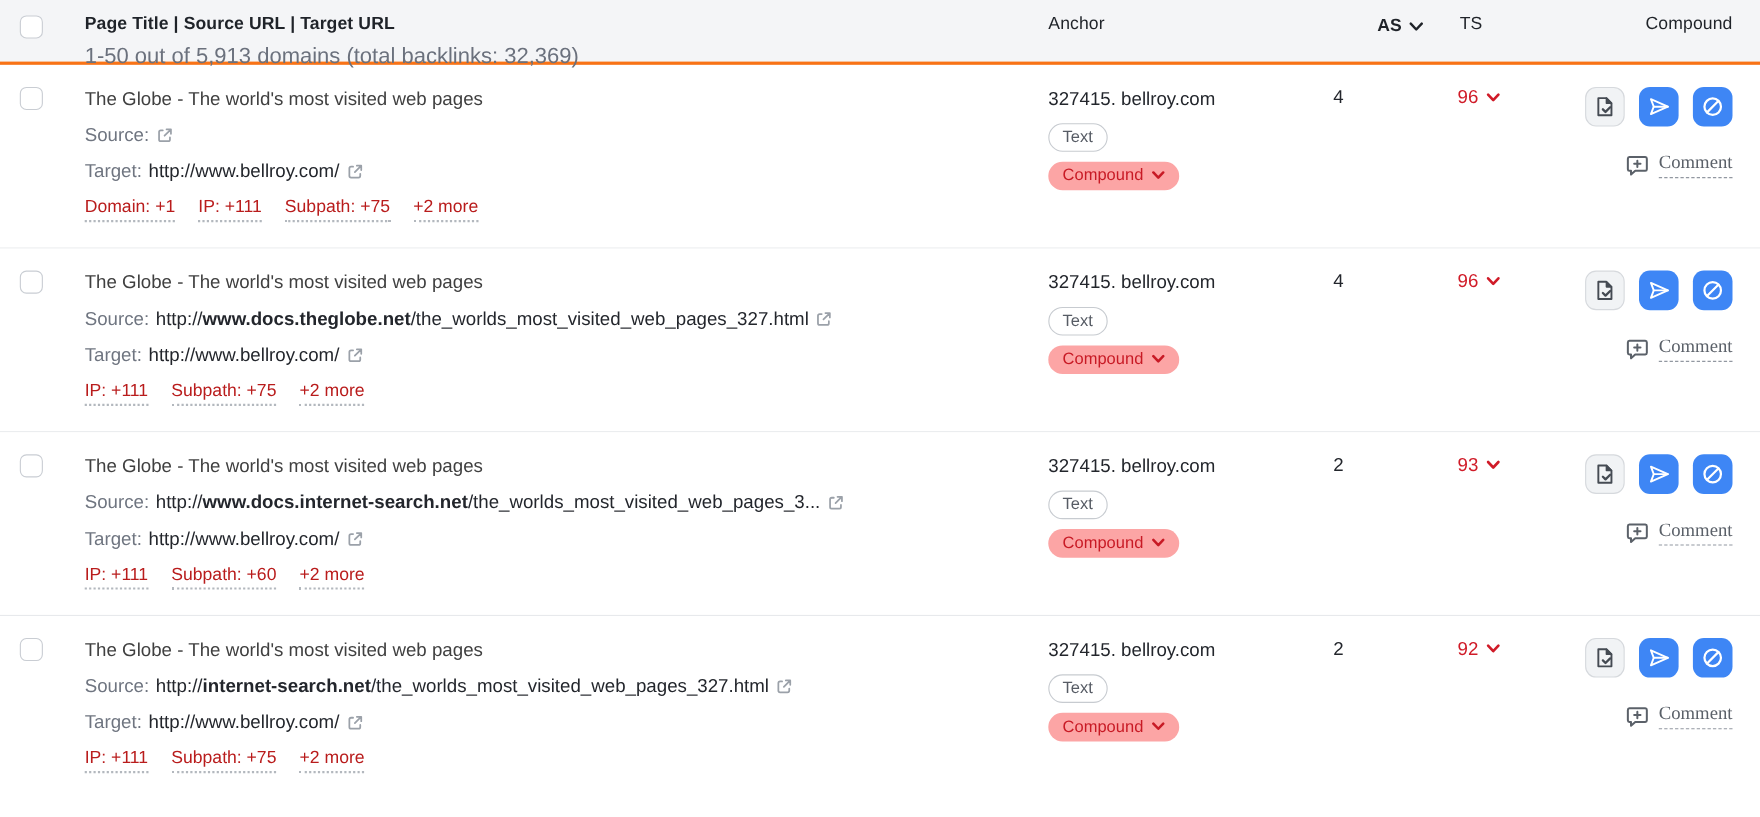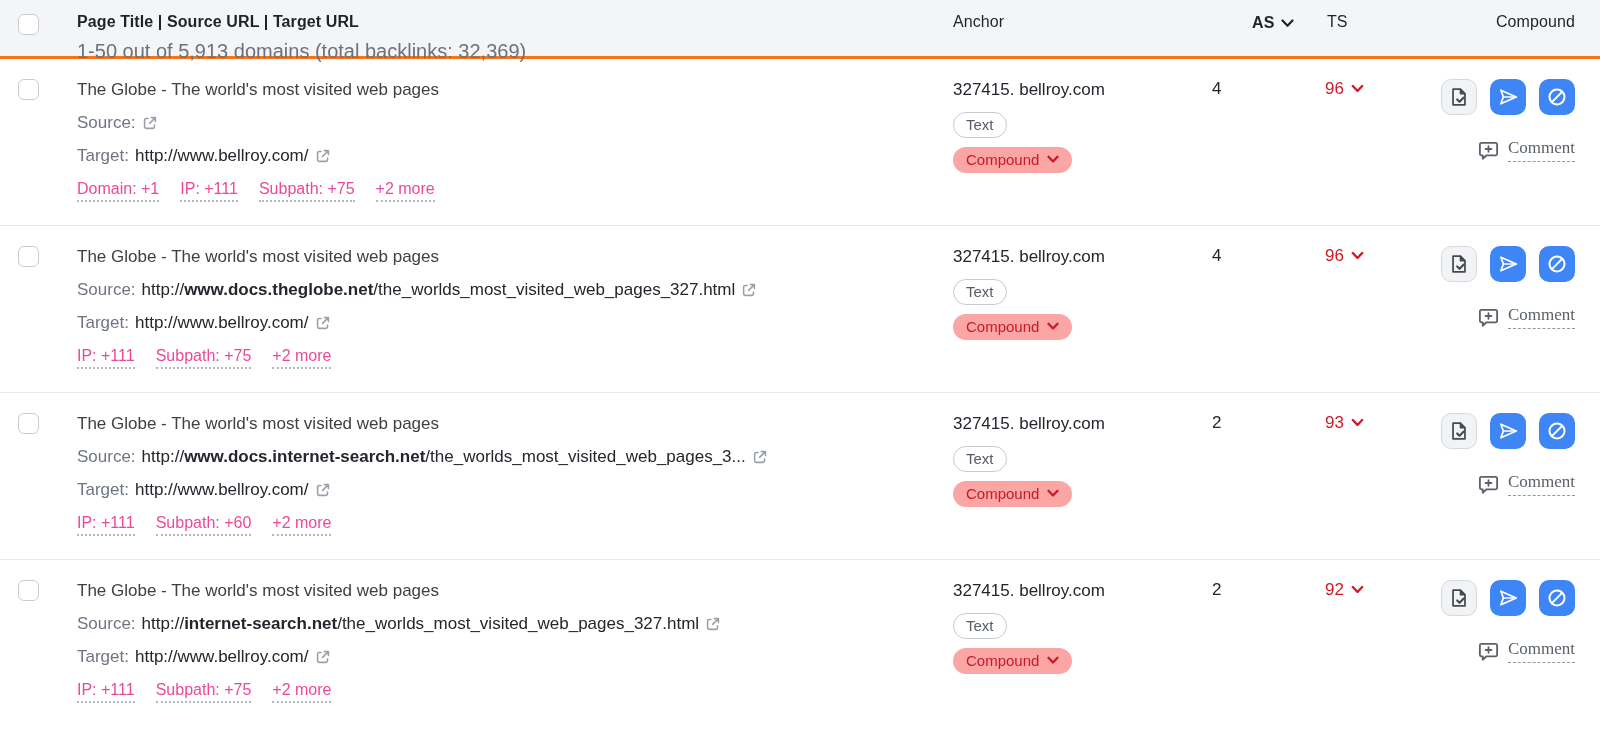--- a/index.html
+++ b/index.html
@@ -36,21 +36,21 @@
   .title { font-size:17px; color:#404040; line-height:22px; margin-bottom:11px;
     white-space:nowrap; overflow:hidden; }
   .urlline { font-size:17px; line-height:22px; margin-bottom:11px; white-space:nowrap;
     overflow:hidden; display:flex; gap:6px; }
   .urlline .lbl { color:#6f7580; }
   .urlline .url { color:#23262c; }
   .urlline .url b { font-weight:700; }
   .ext { display:inline-flex; align-items:center; cursor:pointer; flex:0 0 auto; }
 
   .tags { display:flex; gap:21px; margin-top:13px; }
-  .tag { font-size:16px; color:#ec4899; border-bottom:2px dotted #b3b8be;
+  .tag { font-size:16px; color:#b91c1c; border-bottom:2px dotted #b3b8be;
     padding-bottom:2px; cursor:pointer; white-space:nowrap; }
 
   .anchor-text { font-size:17px; color:#23262c; line-height:22px; }
   .badge-text { display:inline-block; margin-top:11px; font-size:15px; color:#575c65;
     border:1px solid #c7cbd0; border-radius:14px; padding:3px 12px 4px; background:#fff; }
   .badge-compound { display:inline-flex; align-items:center; gap:8px; margin-top:9px;
     font-size:15px; font-weight:500; color:#c81a25; background:#fca5a5; border-radius:15px;
     padding:4px 13px 5px; cursor:pointer; }
 
   .ts { display:inline-flex; align-items:center; gap:7px; font-size:17px; font-weight:500;

